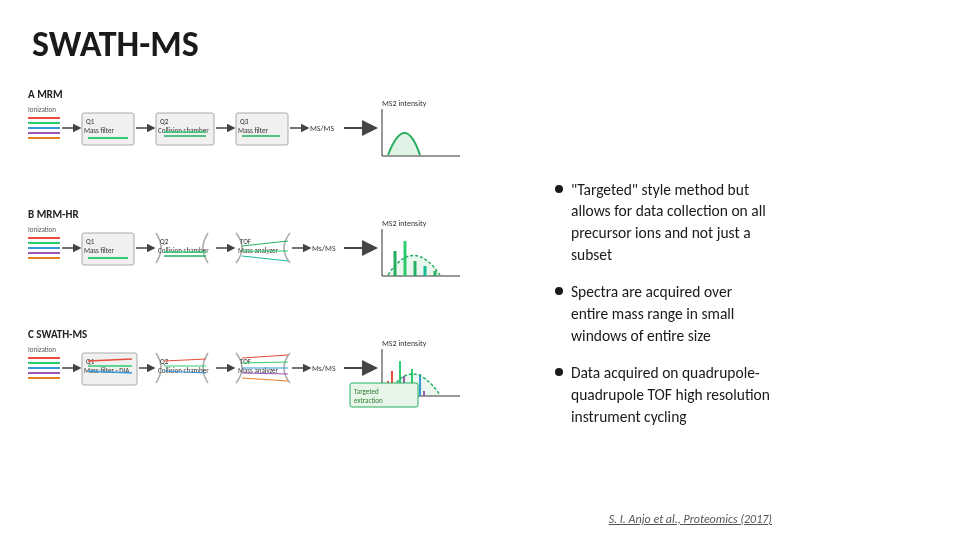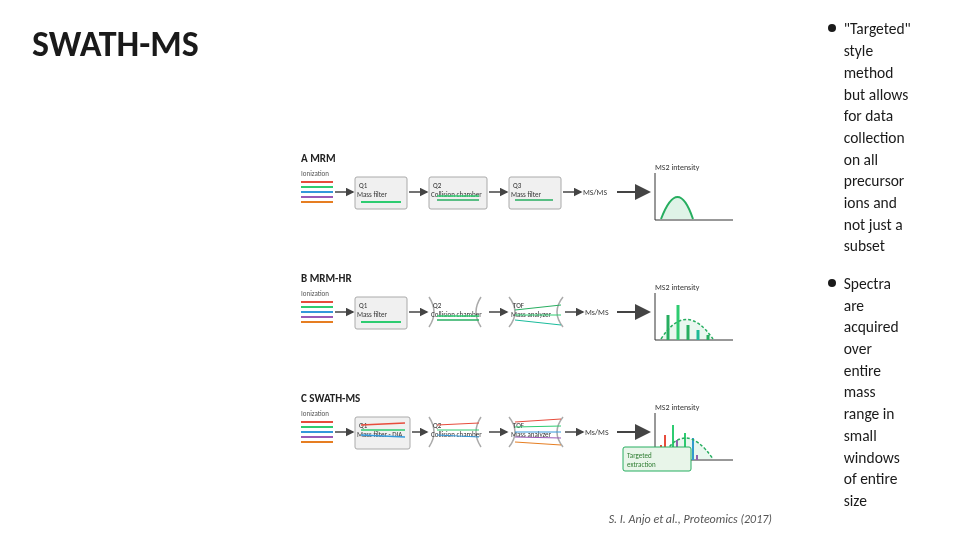--- a/index.html
+++ b/index.html
@@ -12,21 +12,21 @@
       overflow: hidden;
       position: relative;
     }
 
     .slide {
       width: 800px;
       height: 540px;
       background: #ffffff;
       position: relative;
       display: flex;
-      flex-direction: row;
+      flex-direction: column;
     }
 
     .title {
       font-size: 36px;
       font-weight: bold;
       color: #1a1a1a;
       padding: 22px 32px 10px 32px;
       flex-shrink: 0;
     }
 
@@ -34,24 +34,23 @@
       display: flex;
       flex: 1;
       padding: 0 20px 10px 20px;
       gap: 10px;
     }
 
     .diagram-panel {
       flex: 0 0 520px;
       display: flex;
       flex-direction: column;
-      justify-content: flex-end;
+      justify-content: flex-start;
       align-items: center;
       position: relative;
-      margin-left: 42px;
     }
 
     .diagram-panel svg {
       width: 520px;
       height: 390px;
     }
 
     .text-panel {
       flex: 1;
       display: flex;
@@ -85,20 +84,21 @@
       margin-top: 6px;
     }
 
     .citation {
       position: absolute;
       bottom: 14px;
       right: 28px;
       font-size: 12px;
       color: #555555;
       font-style: italic;
+      text-decoration: underline;
     }
   </style>
 </head>
 <body>
 
 <div class="slide">
   <div class="title">SWATH-MS</div>
 
   <div class="content-area">
 
@@ -280,19 +280,23 @@
     <div class="text-panel">
       <ul class="bullet-list">
         <li class="bullet-item">
           <div class="bullet-dot"></div>
           <span>"Targeted" style method but allows for data collection on all precursor ions and not just a subset</span>
         </li>
         <li class="bullet-item">
           <div class="bullet-dot"></div>
           <span>Spectra are acquired over entire mass range in small windows of entire size</span>
         </li>
+        <li class="bullet-item">
+          <div class="bullet-dot"></div>
+          <span>Data acquired on quadrupole-quadrupole TOF high resolution instrument cycling</span>
+        </li>
       </ul>
     </div>
 
   </div>
 
   <div class="citation">S. I. Anjo et al., Proteomics (2017)</div>
 </div>
 
 </body></html>

